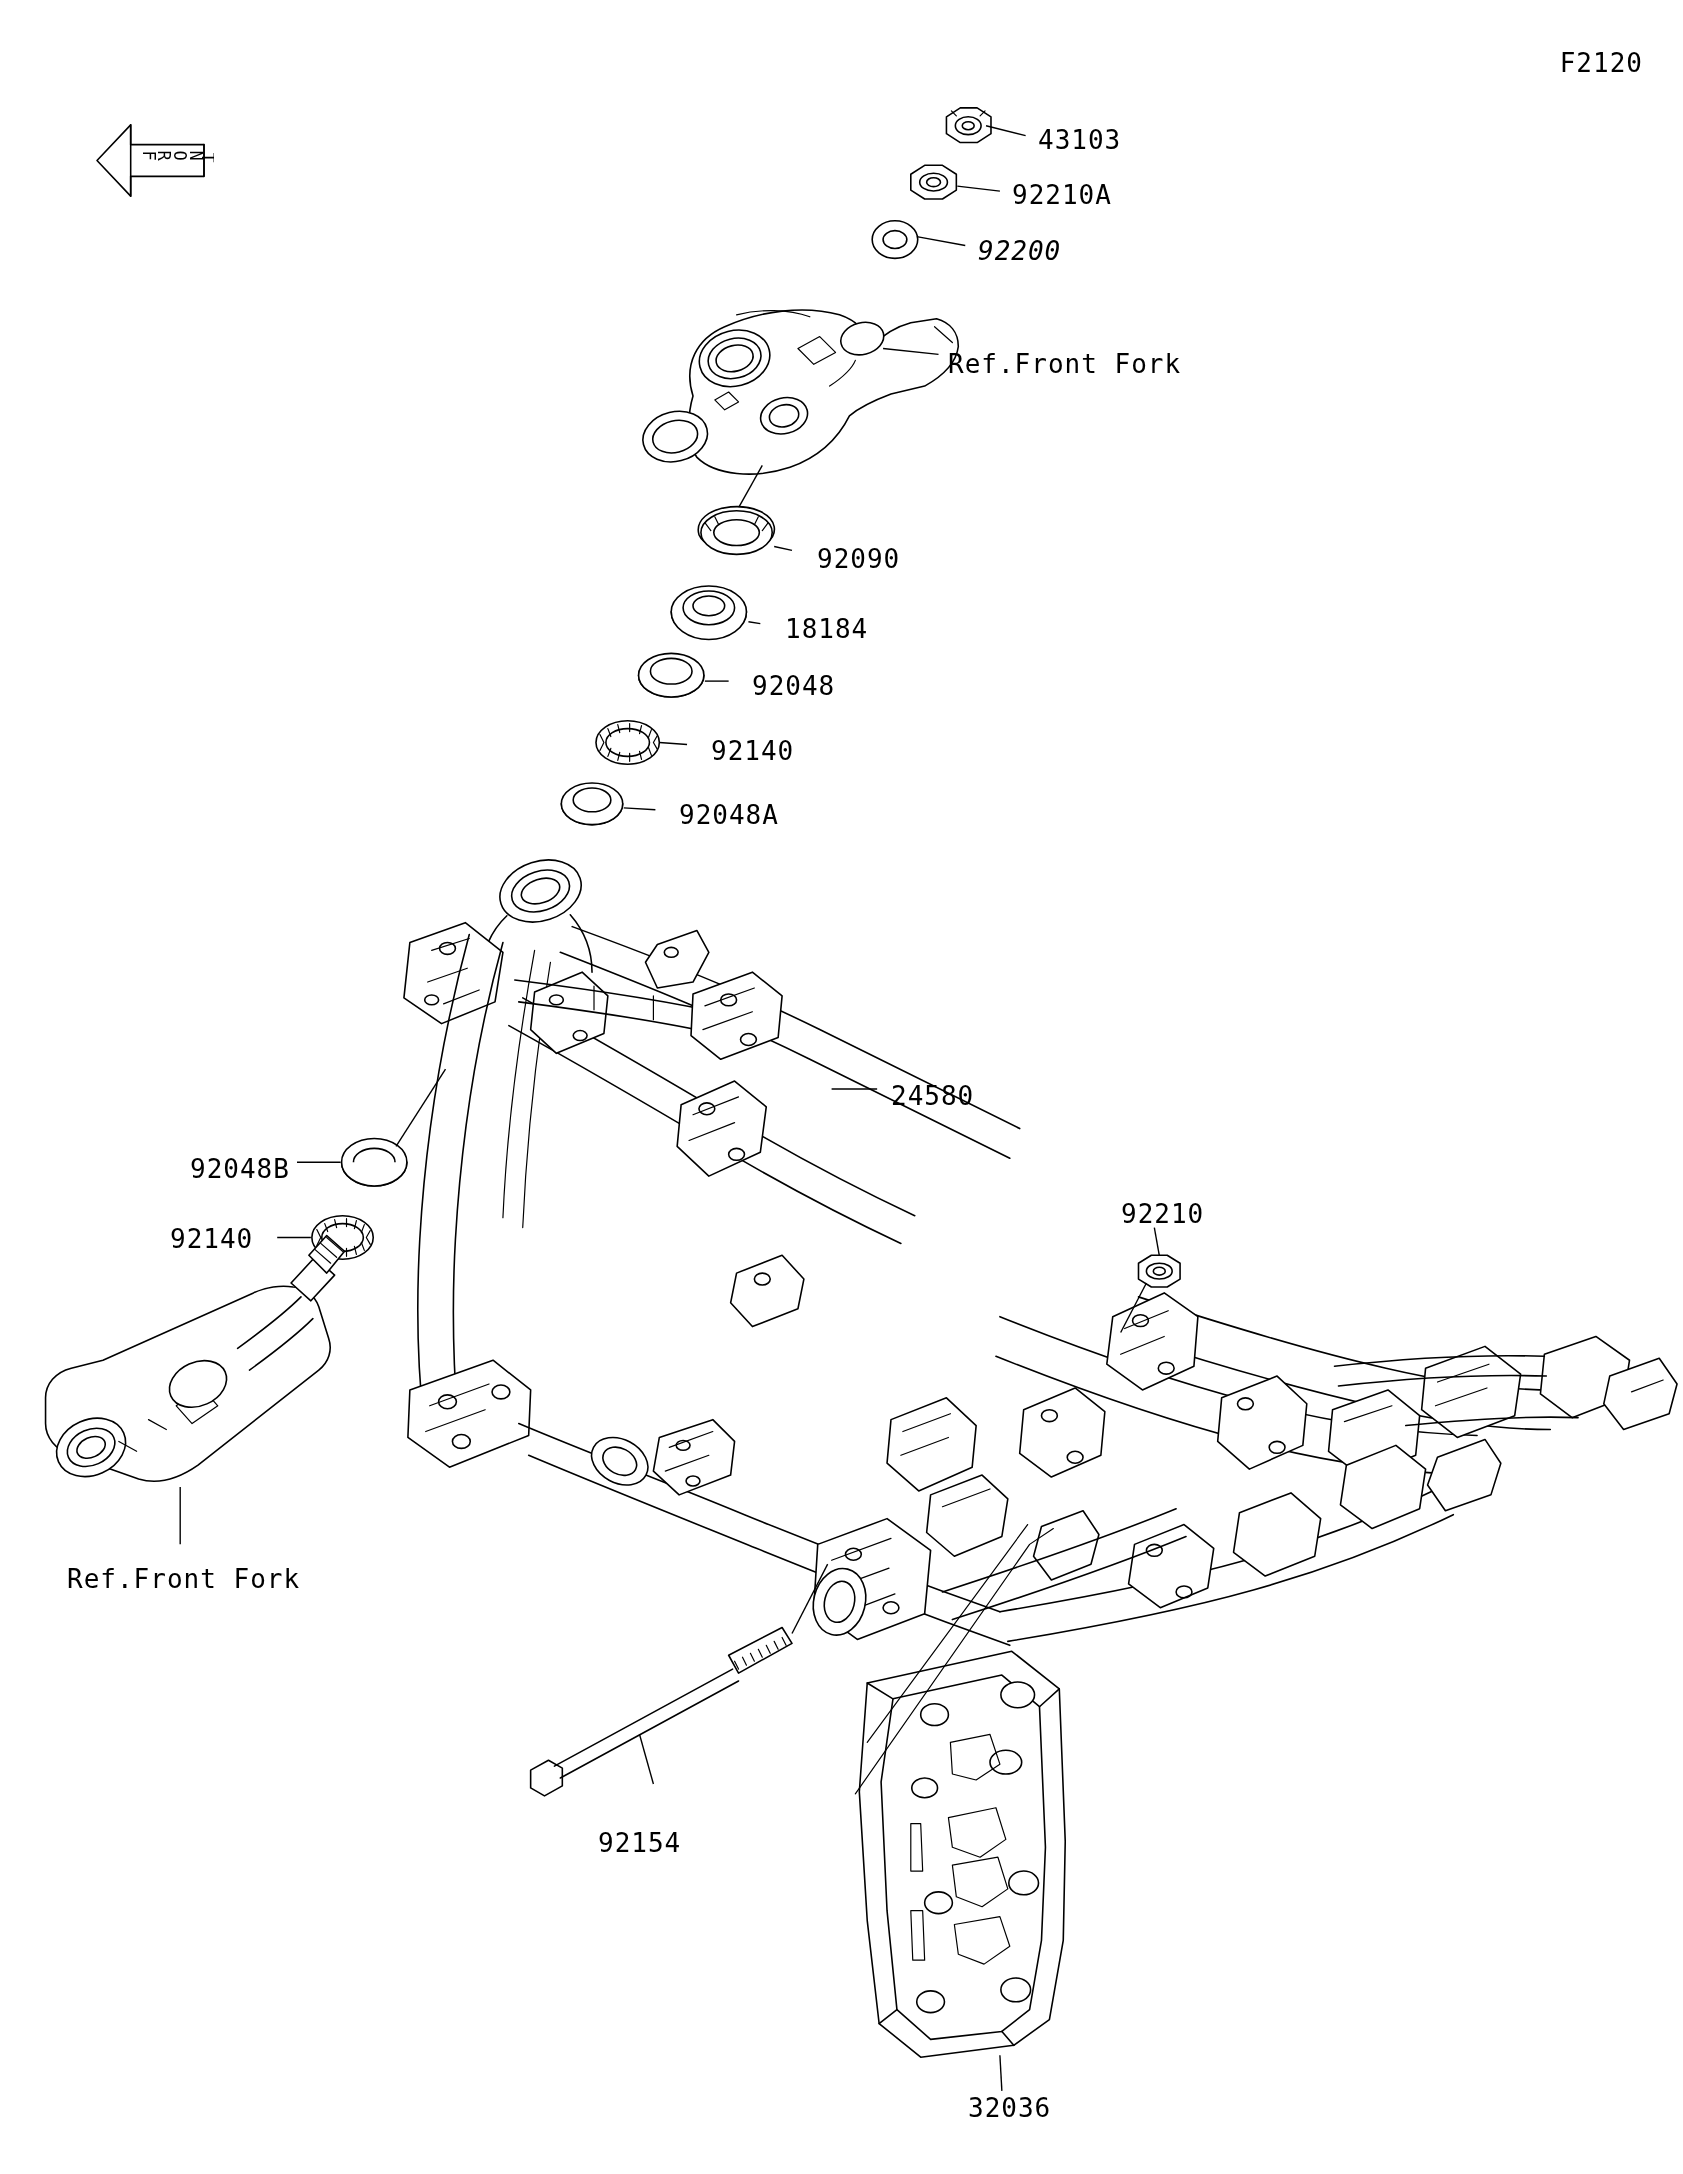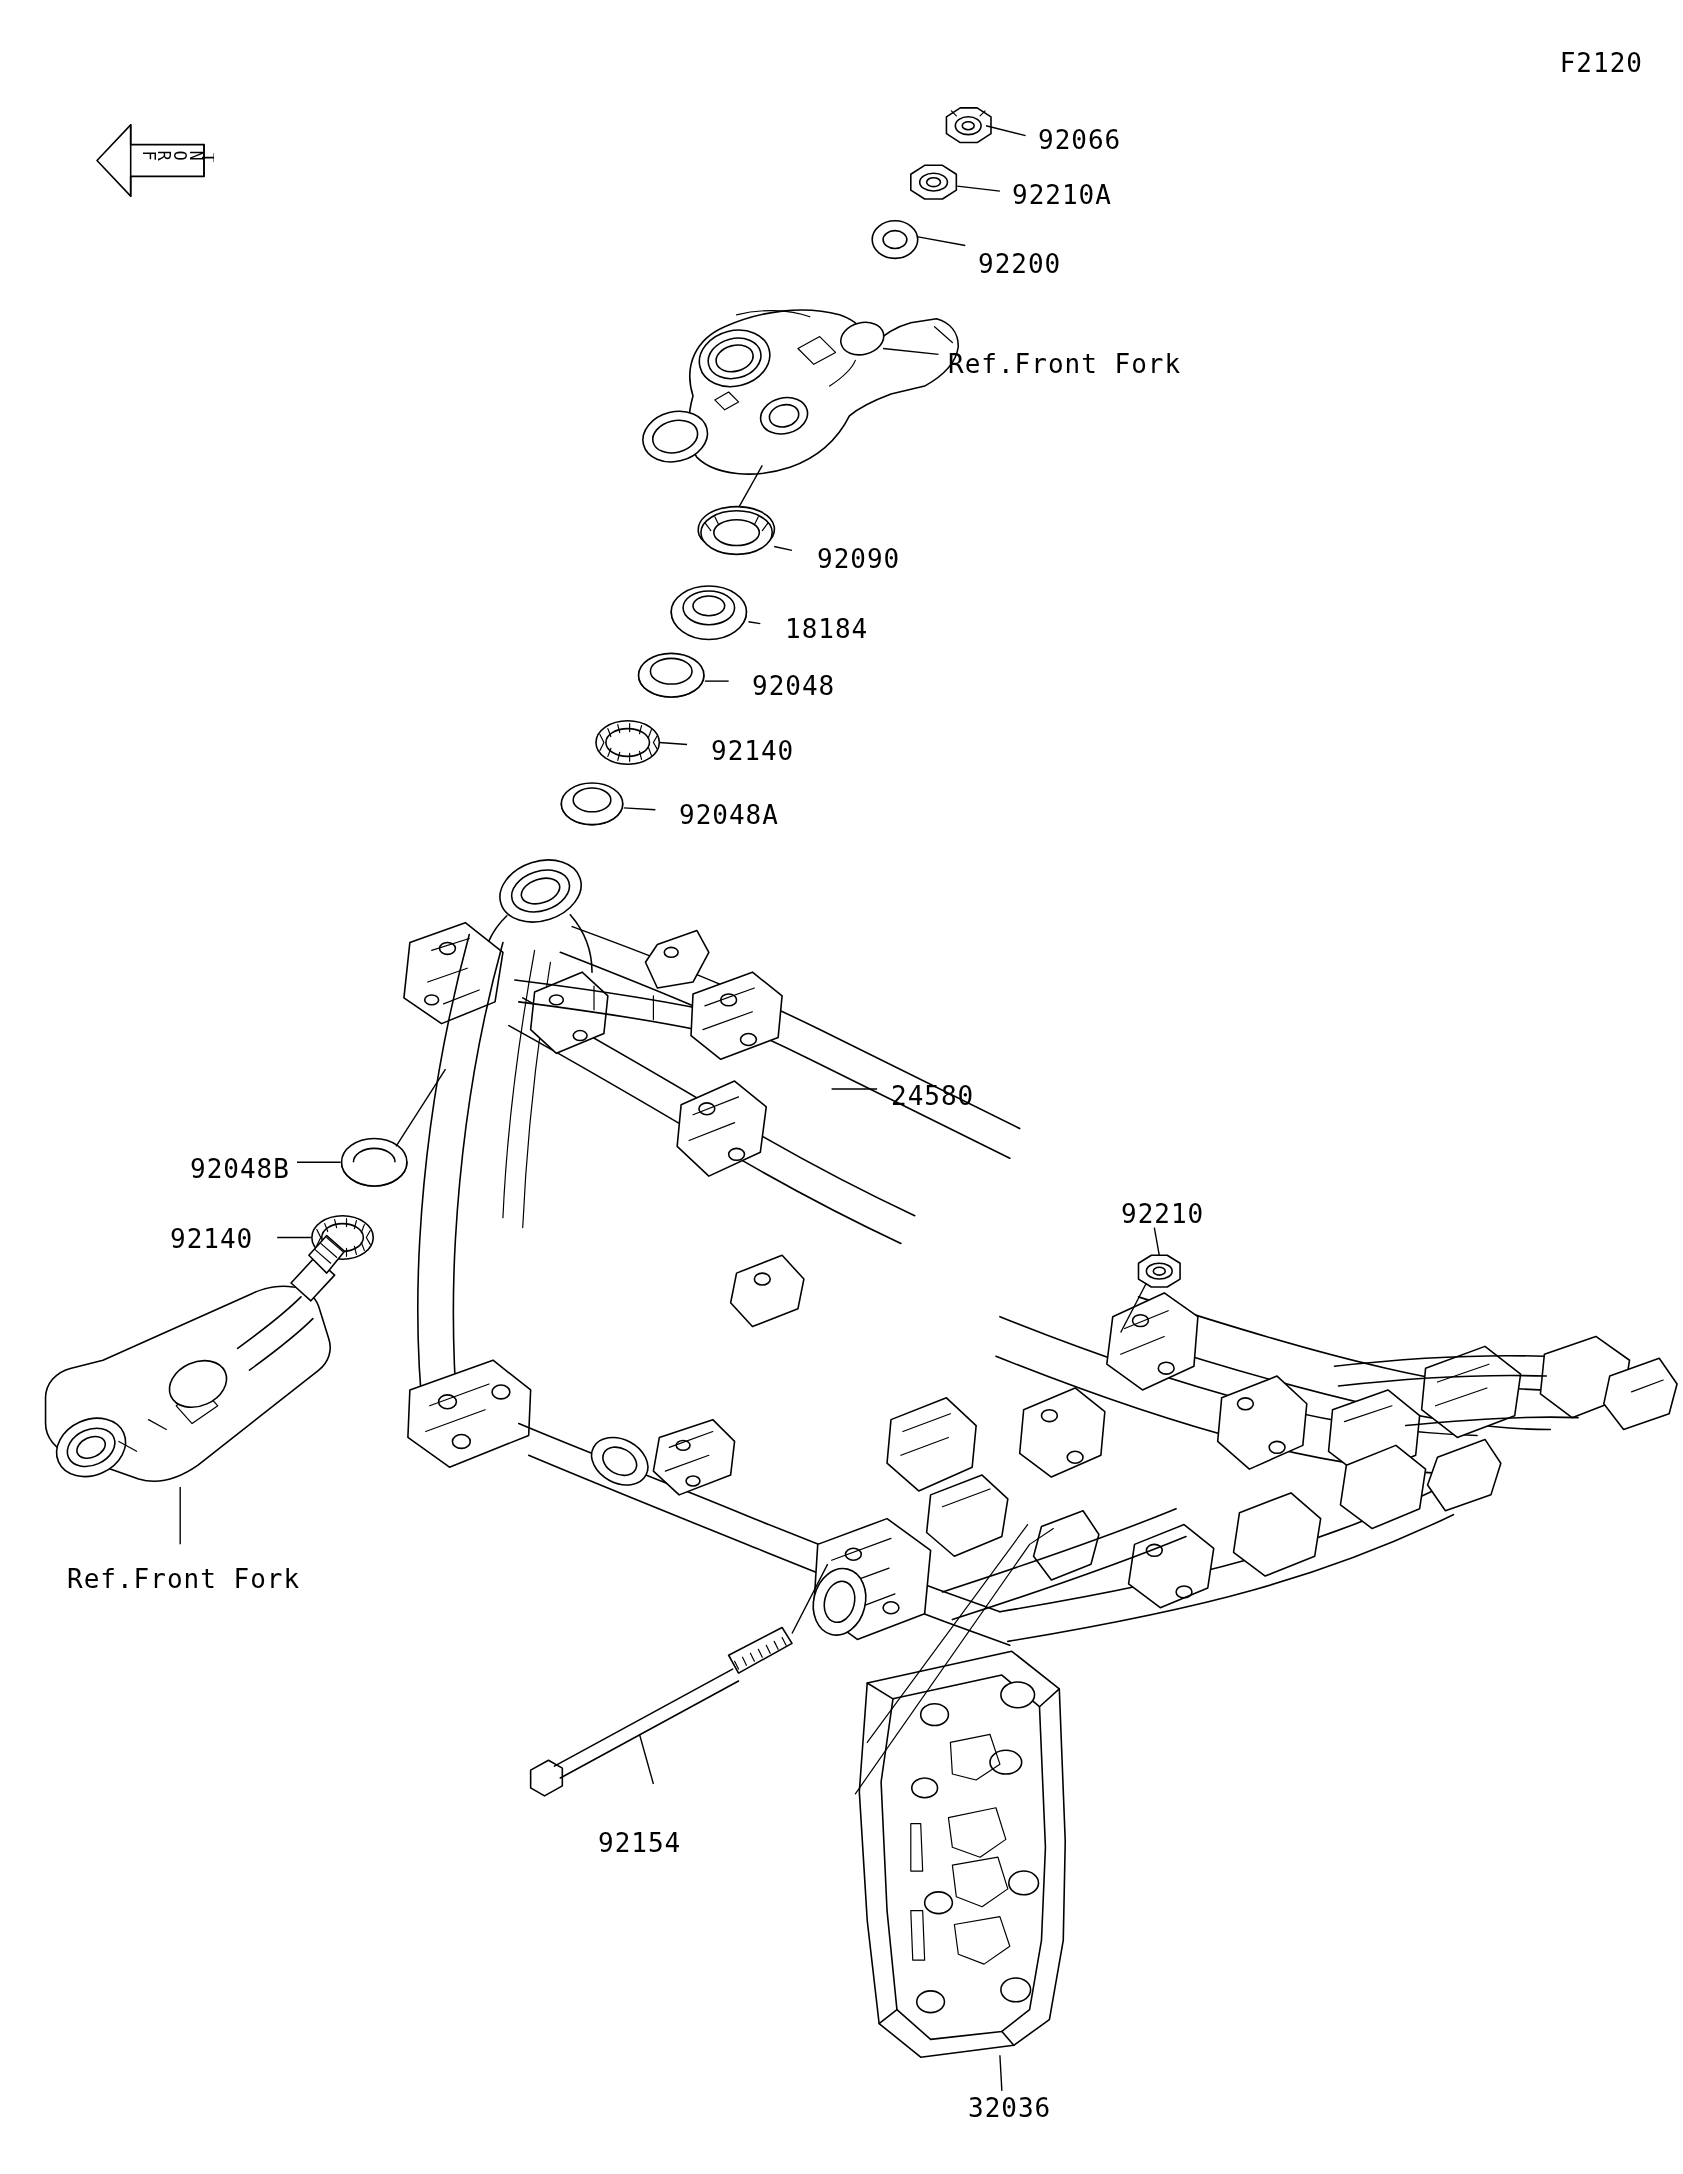--- a/index.html
+++ b/index.html
@@ -373,23 +373,23 @@
       <path class="ln-thin" d="M920 1930 L932 1930 L934 1980 L922 1980 Z"></path>
       <path class="ln" d="M876 1700 L902 1716 M1070 1706 L1050 1724 M888 2044 L906 2030 M1024 2066 L1012 2052"></path>
     </g>
     <path class="leader" d="M1010 2076 L1012 2112"></path>
 
     <path class="ln-thin" d="M864 1812 L1040 1560 L1064 1544"></path>
     <path class="ln-thin" d="M876 1760 L1038 1540"></path>
 
   </svg>
 
-  <div class="label" style="left:1038px; top:127px;">92066</div>
+  <div class="label" style="left:1038px; top:127px;">43103</div>
   <div class="label" style="left:1012px; top:182px;">92210A</div>
-  <div class="label" style="left:978px;  top:251px;">92200</div>
+  <div class="label" style="left:978px;  top:238px;font-style:italic;">92200</div>
   <div class="label" style="left:948px; top:351px;">Ref.Front Fork</div>
   <div class="label" style="left:817px;  top:546px;">92090</div>
   <div class="label" style="left:785px;  top:616px;">18184</div>
   <div class="label" style="left:752px;  top:673px;">92048</div>
   <div class="label" style="left:711px; top:738px;">92140</div>
   <div class="label" style="left:679px;  top:802px;">92048A</div>
   <div class="label" style="left:891px;  top:1083px;">24580</div>
   <div class="label" style="left:190px;  top:1156px;">92048B</div>
   <div class="label" style="left:170px; top:1226px;">92140</div>
   <div class="label" style="left:1121px; top:1201px;">92210</div>

